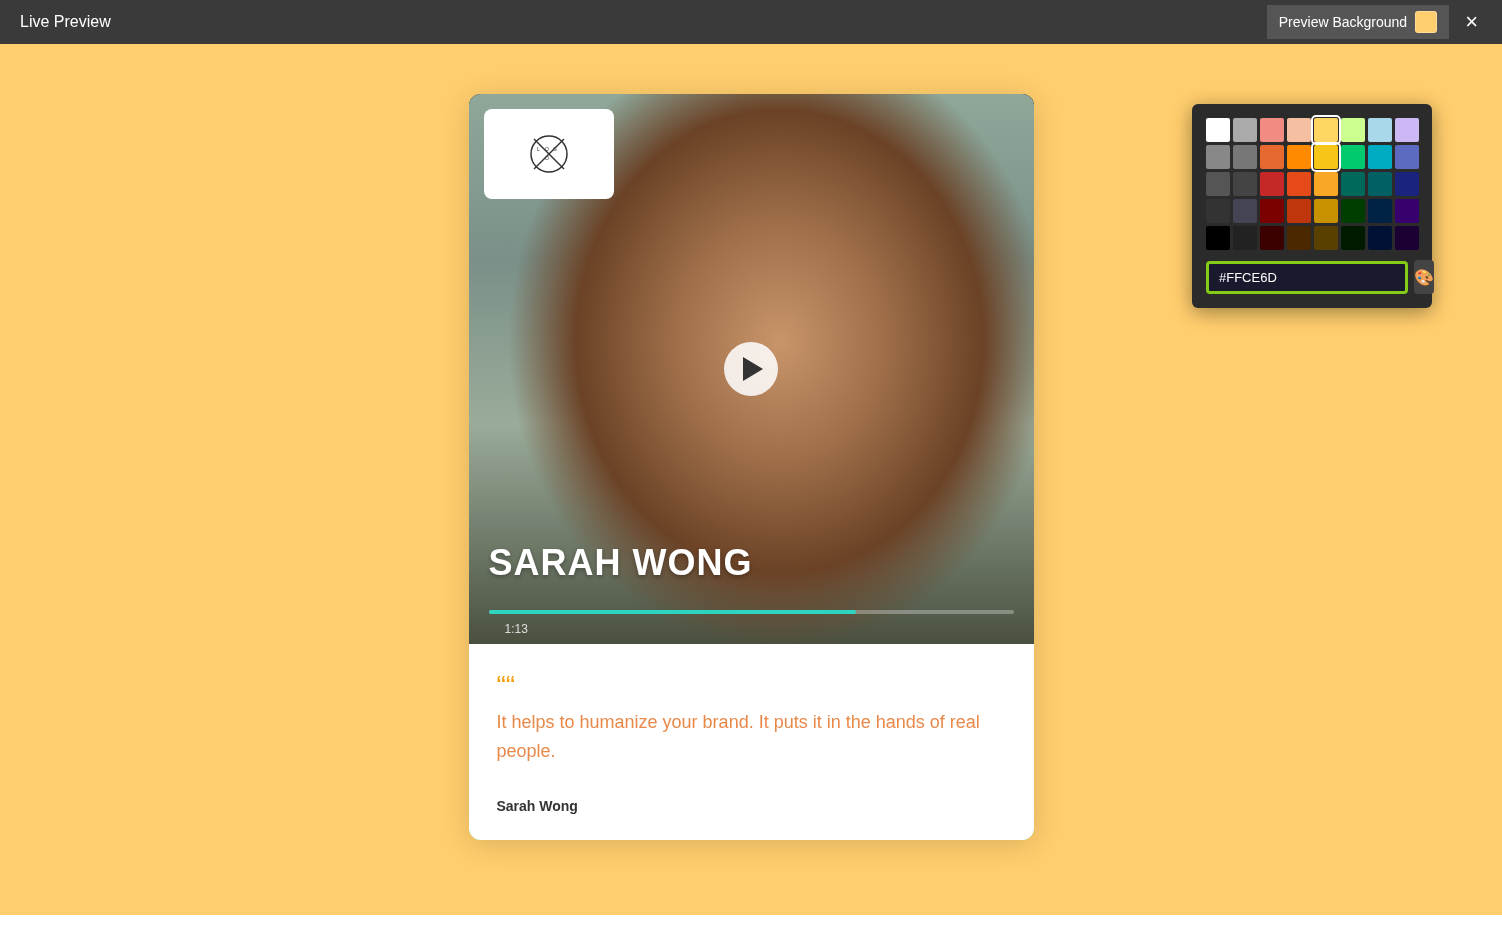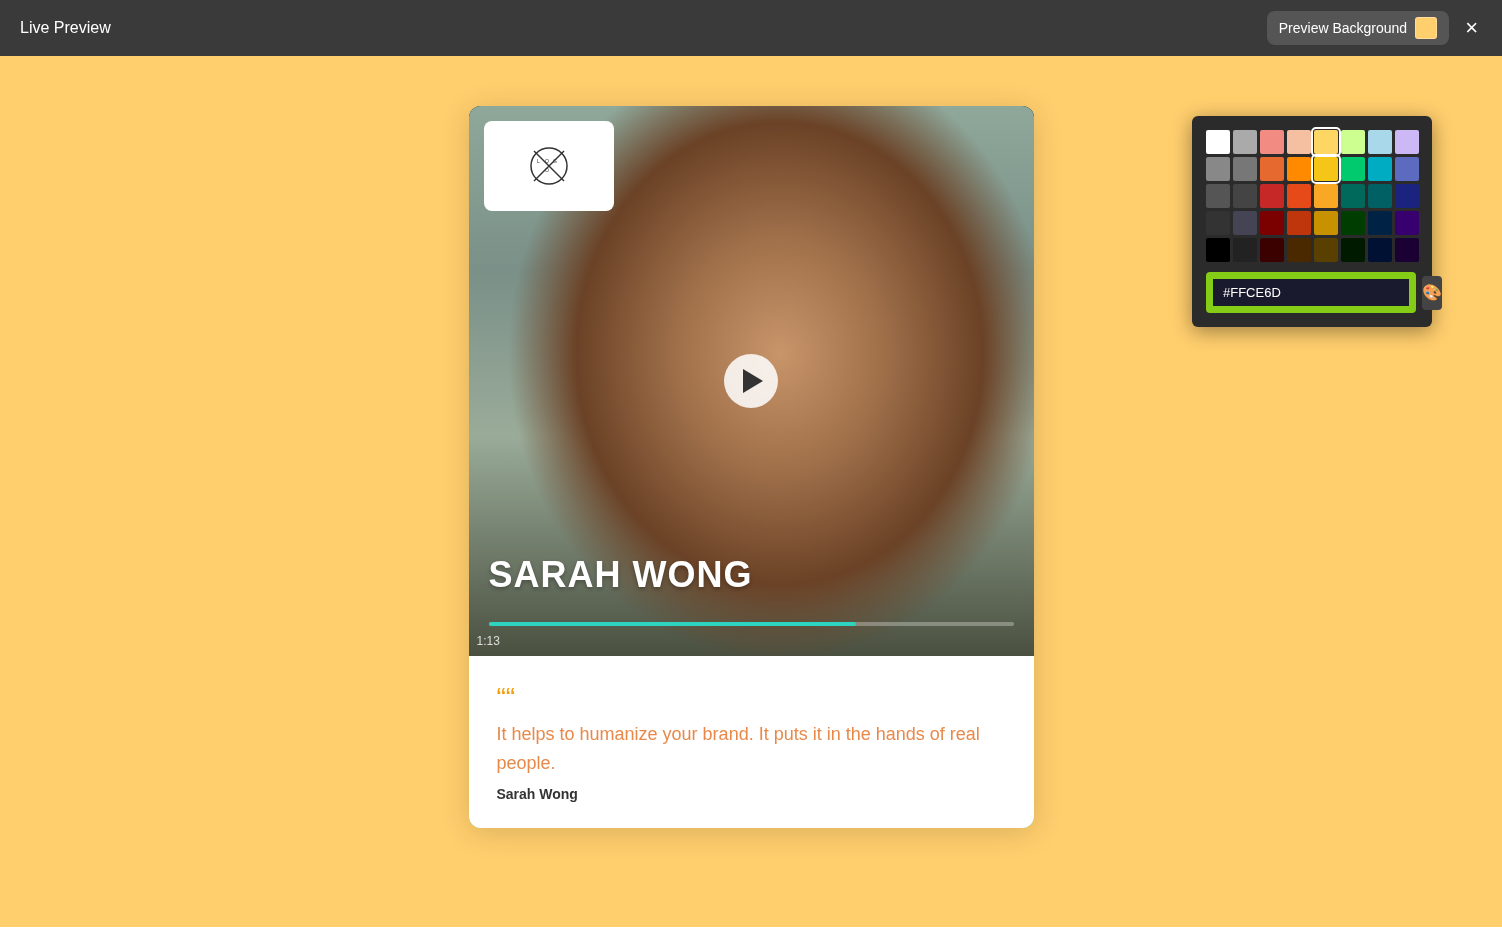--- a/index.html
+++ b/index.html
@@ -1,20 +1,20 @@
 <!DOCTYPE html>
 <html><head>
   <meta charset="utf-8">
   <style>
     * { box-sizing: border-box; margin: 0; padding: 0; }
     body { width: 1502px; height: 931px; overflow: hidden; font-family: -apple-system, BlinkMacSystemFont, 'Segoe UI', sans-serif; }
 
     #header {
       width: 100%;
-      height: 56px;
+      height: 44px;
       background: #3a3a3a;
       display: flex;
       align-items: center;
       justify-content: space-between;
       padding: 8px 20px;
       position: relative;
       z-index: 10;
     }
 
     #live-preview-label {
@@ -28,21 +28,21 @@
       align-items: center;
       gap: 12px;
     }
 
     #preview-background-btn {
       display: flex;
       align-items: center;
       gap: 8px;
       background: #555;
       border: none;
-      border-radius: 8px;
+      border-radius: 0;
       padding: 6px 12px;
       cursor: pointer;
       color: #fff;
       font-size: 14px;
     }
 
     #preview-bg-swatch {
       width: 22px;
       height: 22px;
       background: #FFCE6D;
@@ -102,21 +102,21 @@
     #color-input-row {
       display: flex;
       align-items: center;
       gap: 6px;
       margin-top: 4px;
     }
 
     #hex-input {
       flex: 1;
       background: #1a1a2e;
-      border: 7px solid #84cc16;
+      border: 3px solid #84cc16;
       border-radius: 4px;
       color: #fff;
       padding: 6px 10px;
       font-size: 13px;
       outline: none;
     }
 
     #eyedropper-btn {
       width: 34px;
       height: 34px;
@@ -239,42 +239,42 @@
     #progress-bar {
       height: 100%;
       width: 70%;
       background: #2dd4bf;
       border-radius: 2px;
     }
 
     #timestamp {
       position: absolute;
       bottom: 8px;
-      left: 8px;
+      left: 36px;
       color: rgba(255,255,255,0.8);
       font-size: 12px;
     }
 
     #quote-section {
       padding: 28px 28px 24px;
       background: #fff;
     }
 
     #quote-mark {
       color: #f59e0b;
       font-size: 28px;
       line-height: 1;
       margin-bottom: 8px;
     }
 
     #quote-text {
       color: #e8894a;
       font-size: 18px;
       line-height: 1.6;
-      margin-bottom: 8px;
+      margin-bottom: 32px;
     }
 
     #author-name {
       color: #333;
       font-size: 14px;
       font-weight: 600;
       margin-bottom: 2px;
     }
 
     #author-title {

